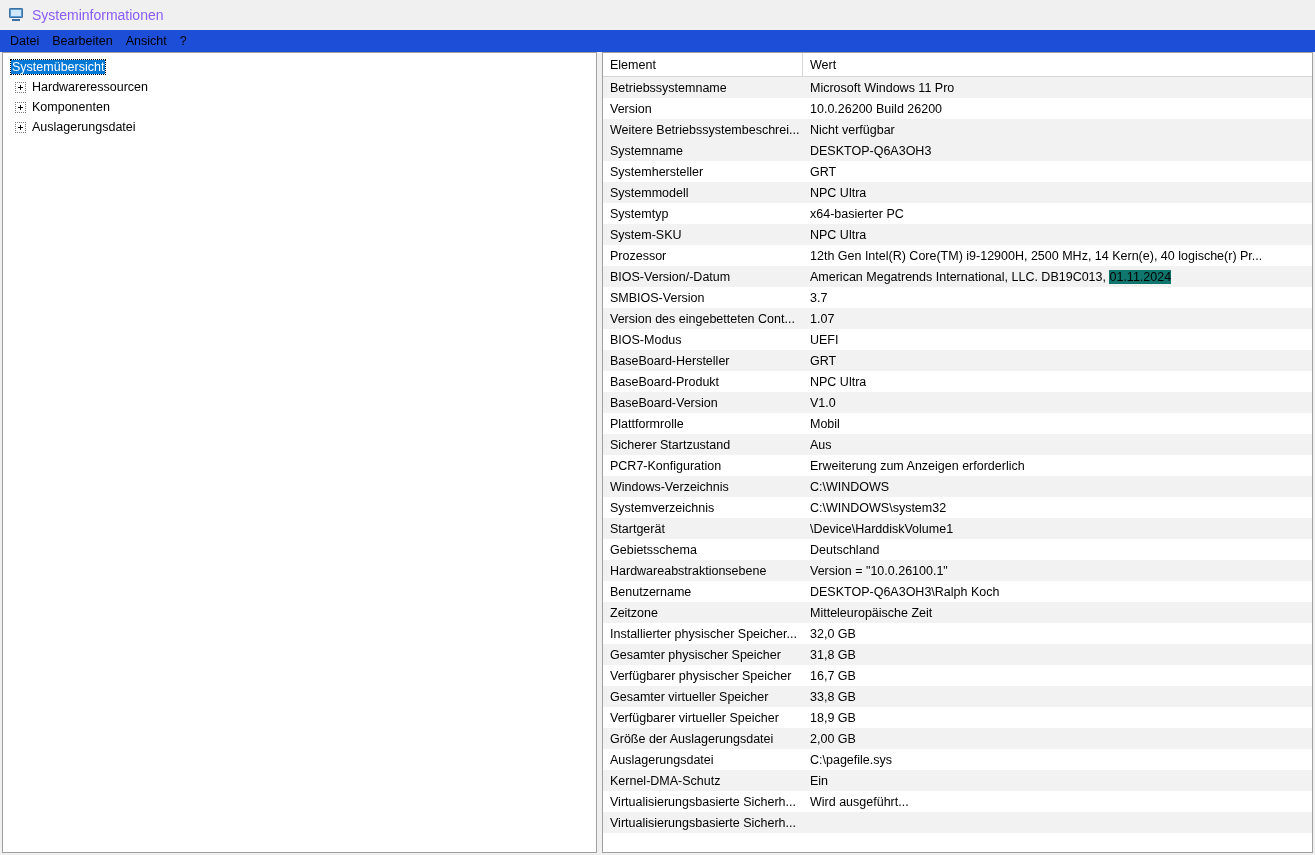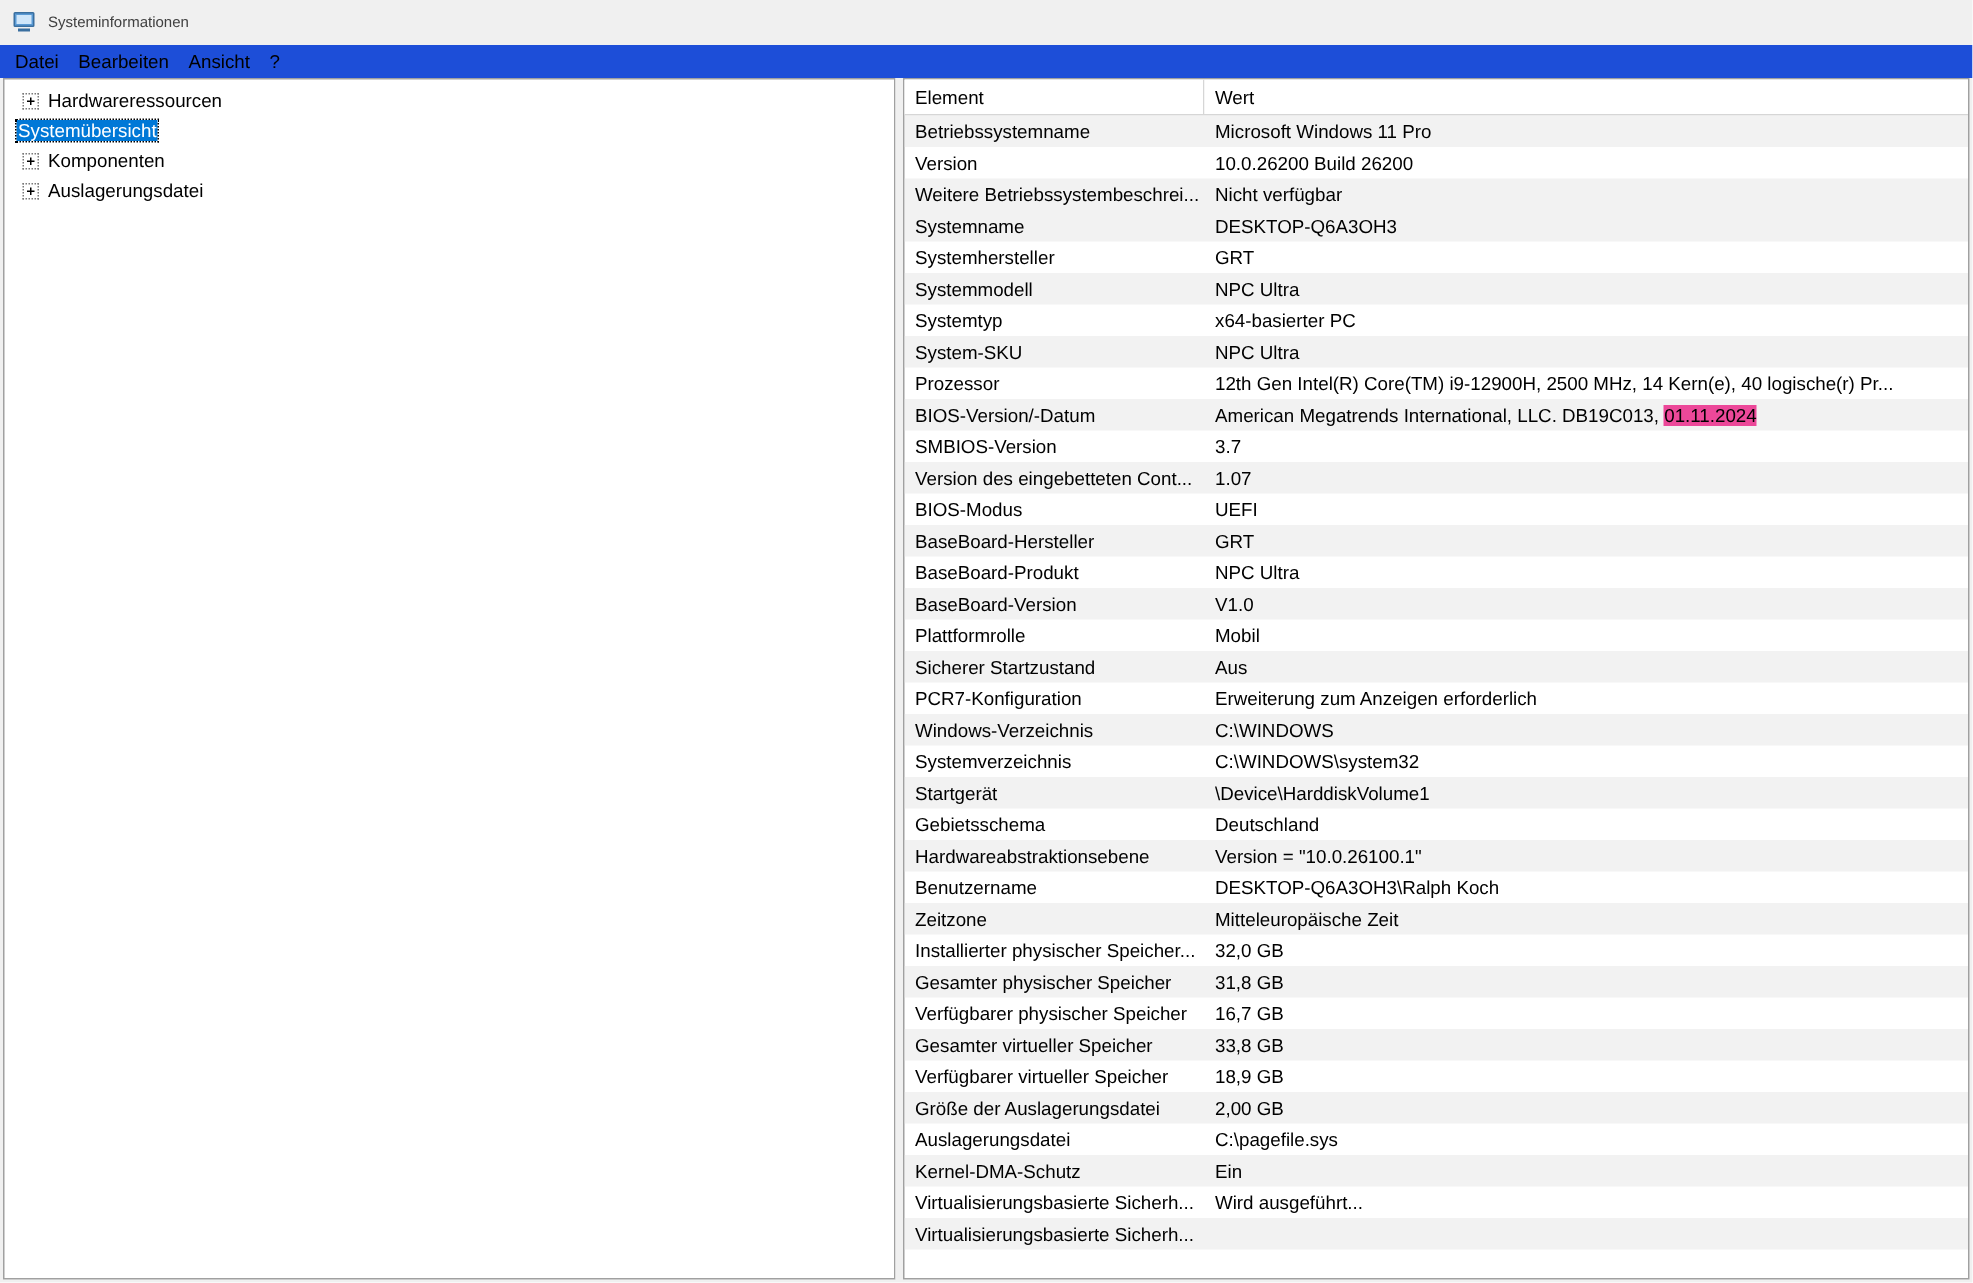--- a/index.html
+++ b/index.html
@@ -54,22 +54,22 @@
     width: 10px; height: 6px;
     background: #cfe6fa;
   }
   .title-icon .base {
     position: absolute;
     left: 3px; top: 12px;
     width: 8px; height: 2px;
     background: #3a6f9f;
   }
   .title-text {
-    font-size: 10px;
-    color: #404040;
+    font-size: 14px;
+    color: #8b5cf6;
   }
   
   .menubar {
     height: 22px;
     display: flex;
     align-items: center;
     background: #1d4ed8;
     padding-left: 10px;
     flex: 0 0 auto;
   }
@@ -201,21 +201,21 @@
     color: #000;
     padding-left: 7px;
     box-sizing: border-box;
     white-space: nowrap;
     overflow: hidden;
     text-overflow: ellipsis;
   }
   .cell.col1 { width: 200px; flex: 0 0 auto; }
   .cell.col2 { flex: 1 1 auto; padding-right: 8px; }
   .hl {
-    background: #ec4899;
+    background: #0f766e;
   }
 </style>
 </head>
 <body>
 
 <div class="window">
 
   <div class="titlebar">
     <div class="title-icon">
       <div class="scr"></div>
@@ -227,26 +227,26 @@
   <div class="menubar">
     <div class="menu-item">Datei</div>
     <div class="menu-item">Bearbeiten</div>
     <div class="menu-item">Ansicht</div>
     <div class="menu-item">?</div>
   </div>
 
   <div class="content">
 
     <div class="tree-pane">
+      <div class="tree-node">
+        <span class="tree-label selected">Systemübersicht</span>
+      </div>
       <div class="tree-node child">
         <span class="expander dotted"></span>
         <span class="tree-label">Hardwareressourcen</span>
-      </div>
-      <div class="tree-node">
-        <span class="tree-label selected">Systemübersicht</span>
       </div>
       <div class="tree-node child">
         <span class="expander dotted"></span>
         <span class="tree-label">Komponenten</span>
       </div>
       <div class="tree-node child">
         <span class="expander dotted"></span>
         <span class="tree-label">Auslagerungsdatei</span>
       </div>
     </div>

